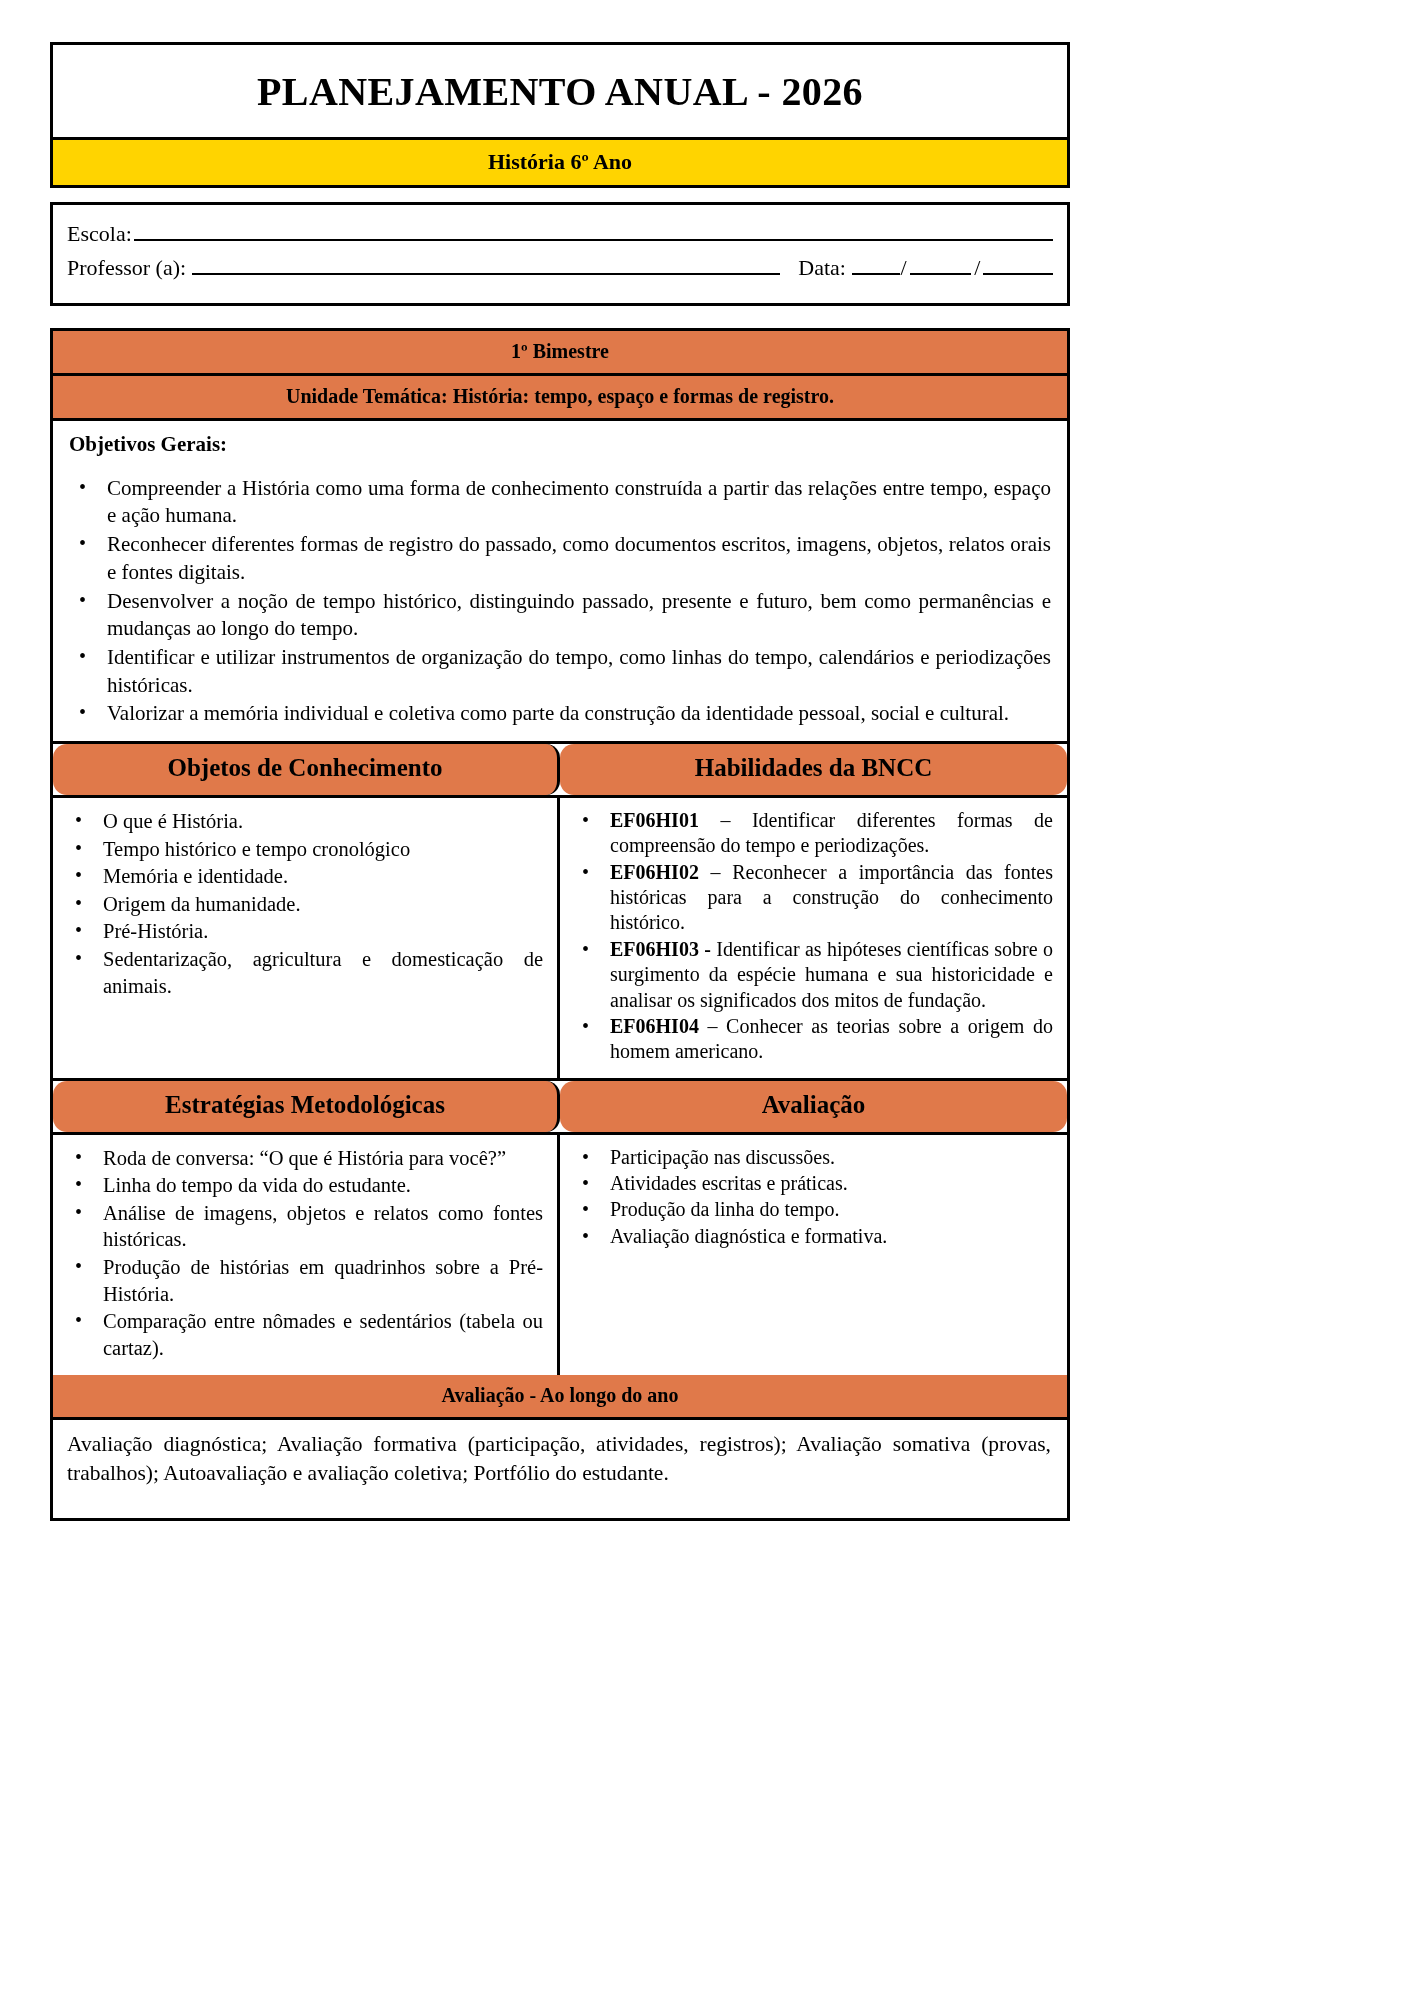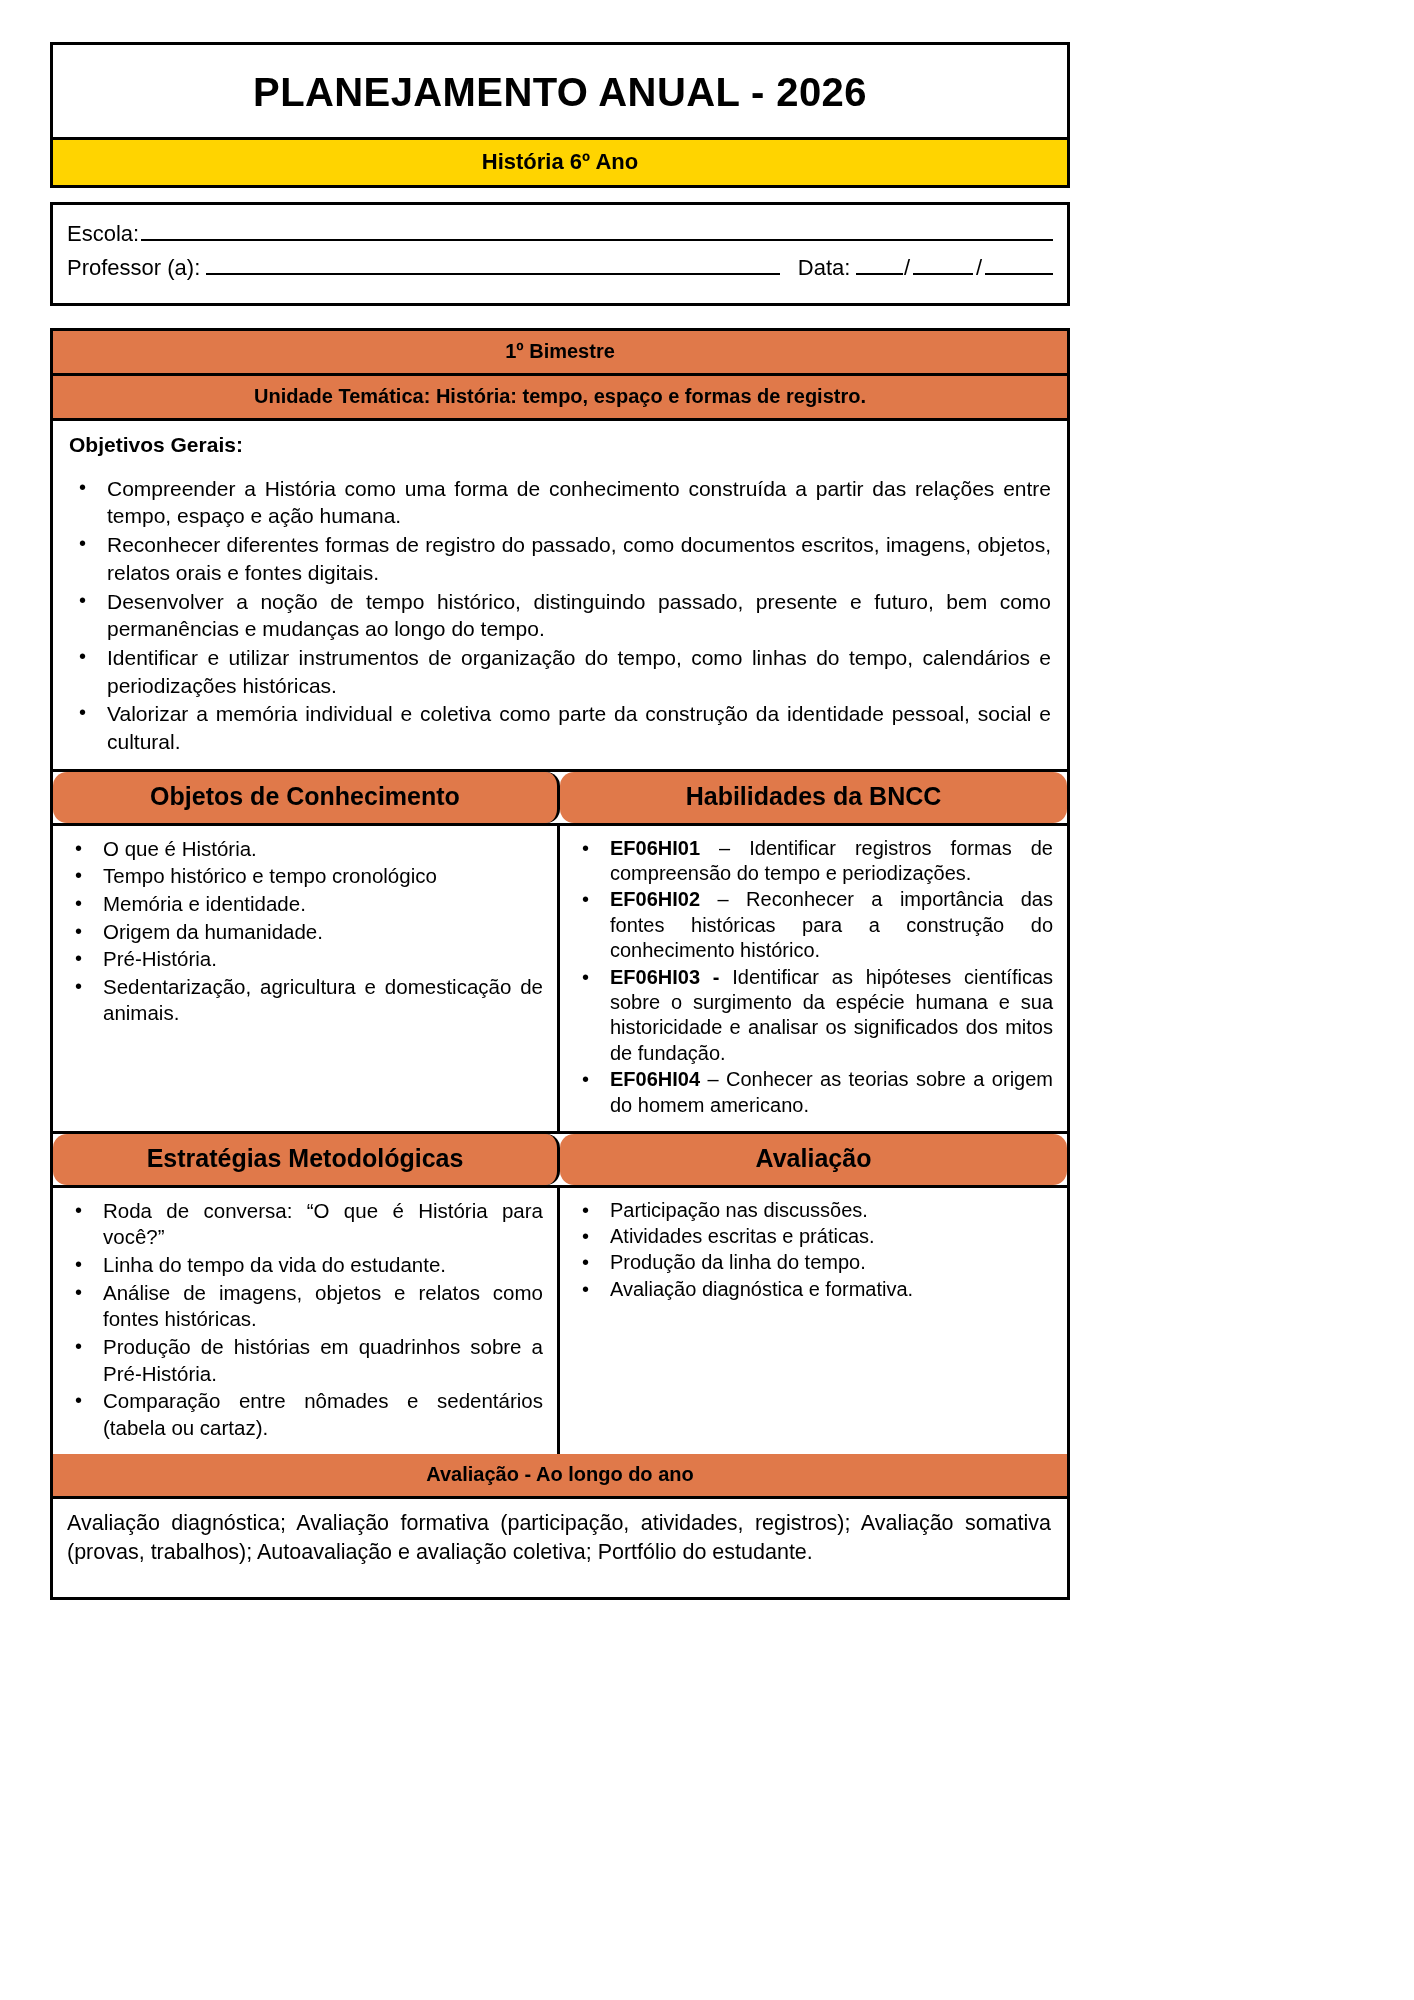--- a/index.html
+++ b/index.html
@@ -16,20 +16,21 @@
     color: #000000;
     position: relative;
     overflow: hidden;
   }
 
   .page {
     width: 1118px;
     height: 2000px;
     padding: 42px 48px 0 50px;
     position: relative;
+    font-family: Liberation Serif, serif;
   }
 
   
   .title-block {
     border: 3px solid #000;
     margin-bottom: 0;
   }
   .doc-title {
     text-align: center;
     font-size: 40px;
@@ -228,21 +229,21 @@
           <li>O que é História.</li>
           <li>Tempo histórico e tempo cronológico</li>
           <li>Memória e identidade.</li>
           <li>Origem da humanidade.</li>
           <li>Pré-História.</li>
           <li>Sedentarização, agricultura e domesticação de animais.</li>
         </ul>
       </div>
       <div class="col right">
         <ul class="bullets">
-          <li><span class="code">EF06HI01</span><span> – Identificar registros formas de compreensão do tempo e periodizações.</span></li>
+          <li><span class="code">EF06HI01</span><span> – Identificar diferentes formas de compreensão do tempo e periodizações.</span></li>
           <li><span class="code">EF06HI02</span><span> – Reconhecer a importância das fontes históricas para a construção do conhecimento histórico.</span></li>
           <li><span class="code">EF06HI03 -</span><span> Identificar as hipóteses científicas sobre o surgimento da espécie humana e sua historicidade e analisar os significados dos mitos de fundação.</span></li>
           <li><span class="code">EF06HI04</span><span> – Conhecer as teorias sobre a origem do homem americano.</span></li>
         </ul>
       </div>
     </div>
 
     <div class="row2 head">
       <div class="col left">Estratégias Metodológicas</div>
       <div class="col right">Avaliação</div>

